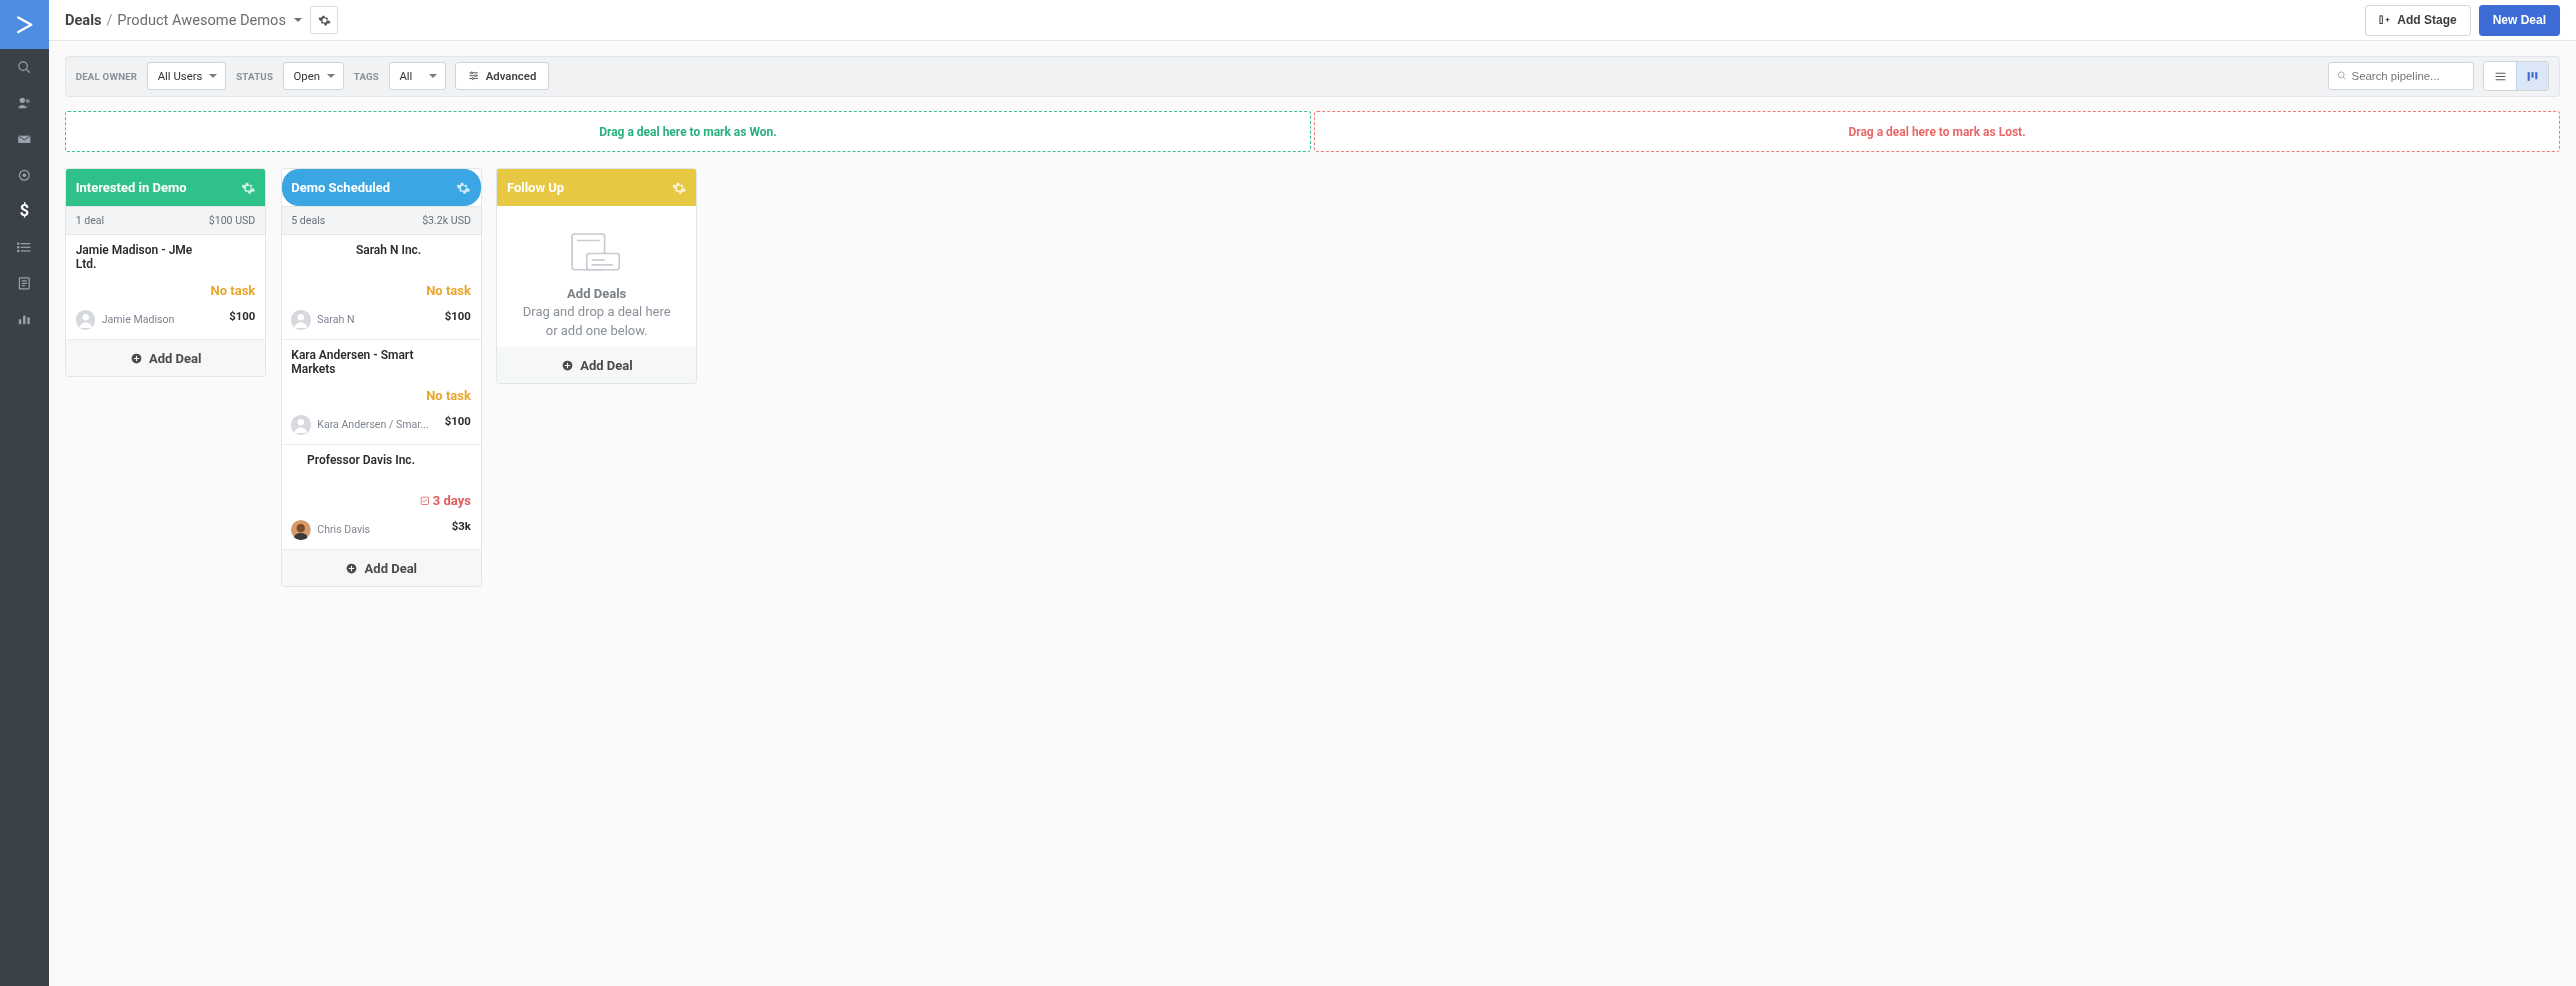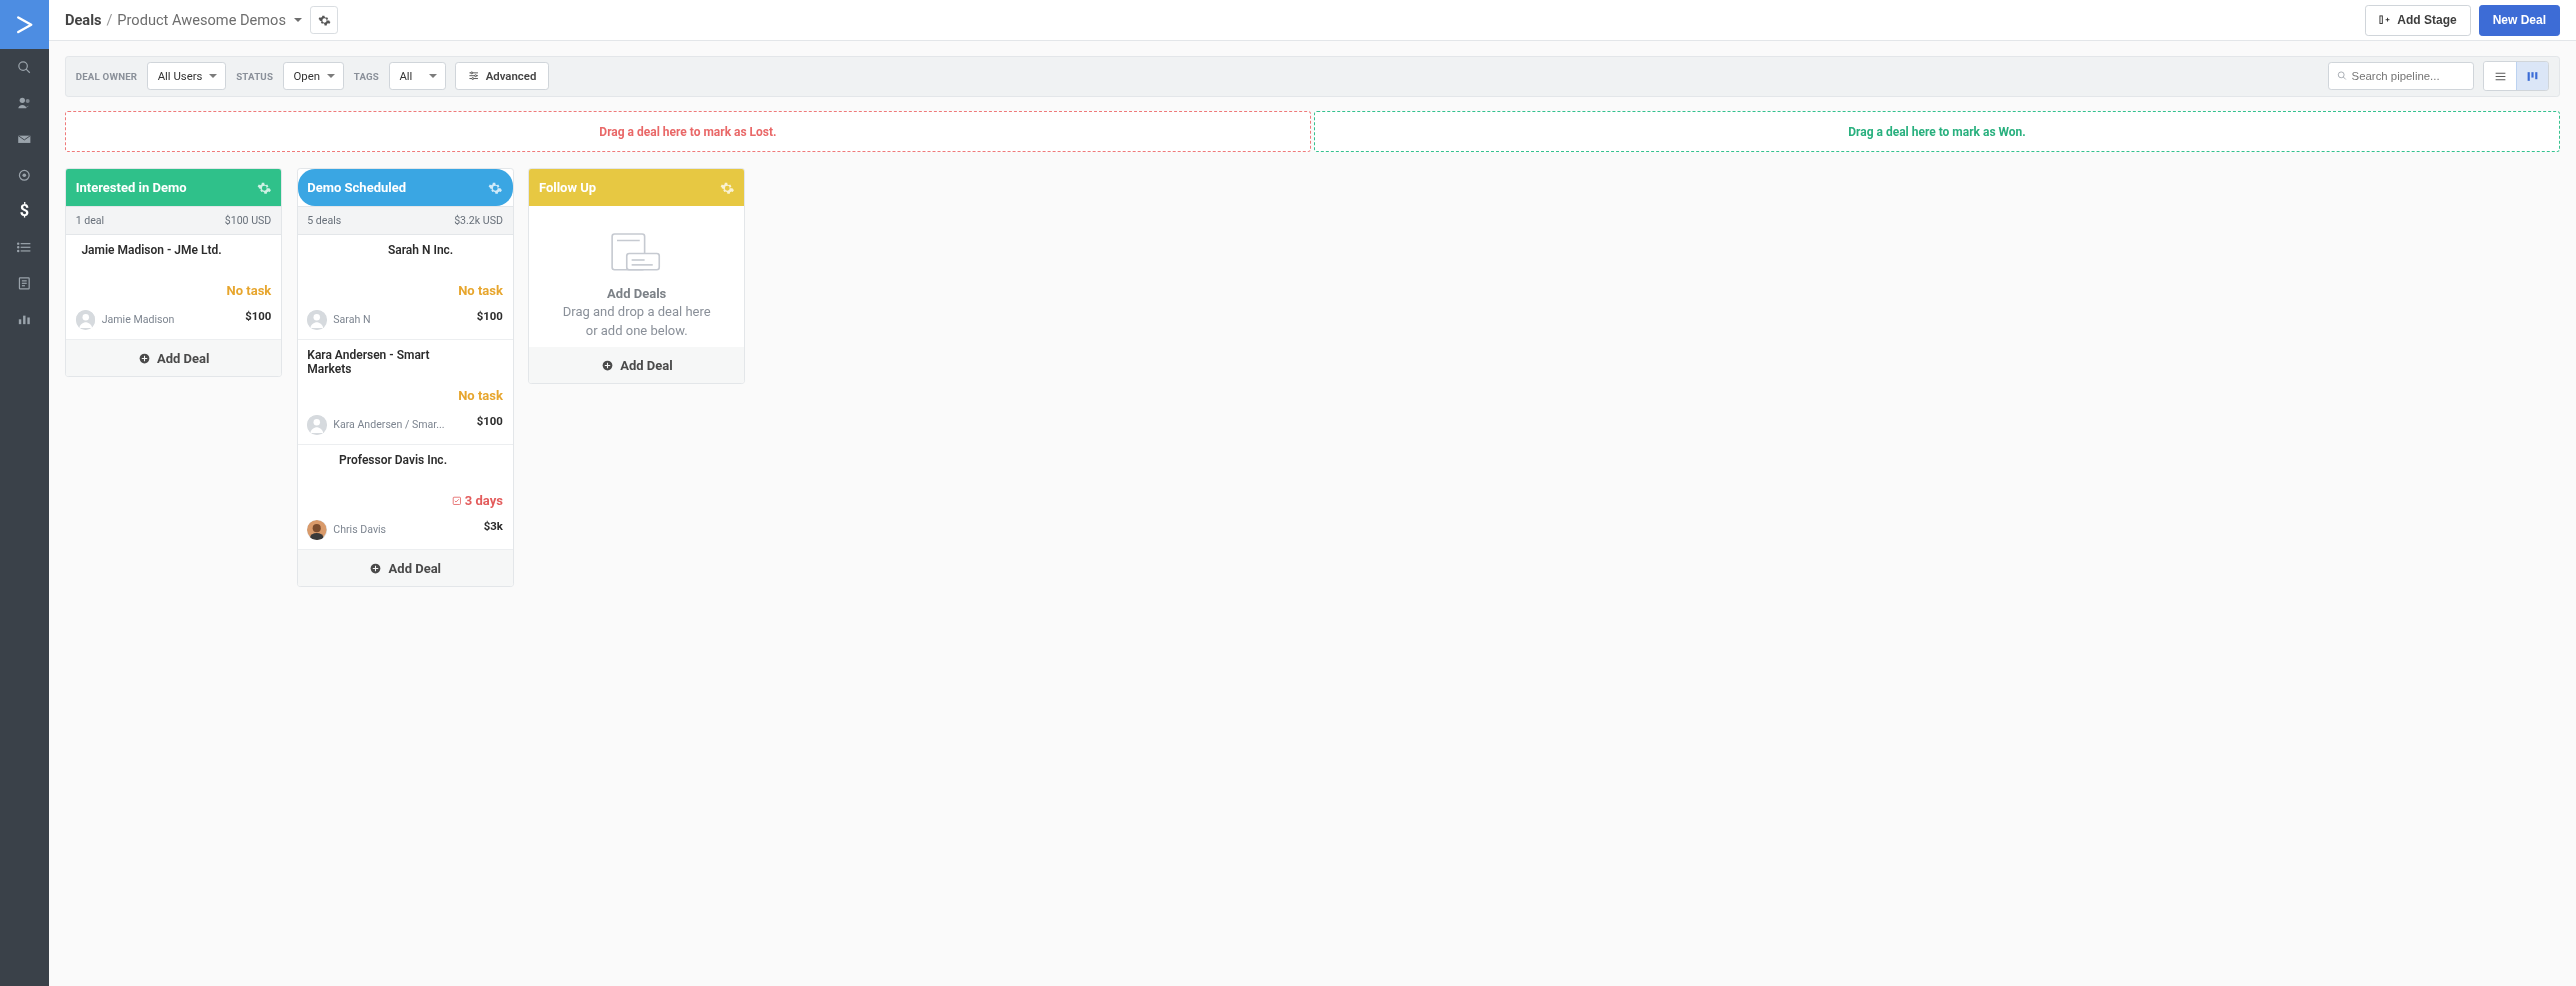--- a/index.html
+++ b/index.html
@@ -29,21 +29,21 @@
   .search { height:28px; width:146px; background:#fff; border:0.8px solid #d0d5da; border-radius:3.2px; display:flex; align-items:center; padding:5px 8px; gap:4.9px; }
   .search input { border:none; outline:none; font-size:11.4px; width:100%; color:#333; background:transparent;}
   .viewtoggle { display:flex; border:0.8px solid #d0d5da; border-radius:3.2px; overflow:hidden; }
   .viewtoggle .vt { width:32px; height:28px; display:flex; align-items:center; justify-content:center; background:#fff; cursor:pointer; color:#5a5a5a;}
   .viewtoggle .vt.active { background:#dbe6f7; color:#3b6cd6; border-left:0.8px solid #bcd2f0;}
   .dropzones { display:flex; gap:3.2px; margin:14.6px 16px 0 16px; }
   .dz { flex:1; height:41px; border-radius:3.2px; display:flex; align-items:center; justify-content:center; font-weight:700; font-size:12px; }
   .dz-won { border:1.6px dashed #35c28f; color:#28b07e; background:#fff;}
   .dz-lost { border:1.6px dashed #ef7a7a; color:#e96868; background:#fff;}
   .board { display:flex; gap:14.6px; padding:16px; align-items:flex-start;}
-  .col { width:217px; border:0.8px solid #e3e6e9; border-radius:3.2px; background:#fff; overflow:hidden; display:flex; flex-direction:column;}
+  .col { width:201px; border:0.8px solid #e3e6e9; border-radius:3.2px; background:#fff; overflow:hidden; display:flex; flex-direction:column;}
   .col-head { height:37px; color:#fff; font-weight:700; display:flex; align-items:center; justify-content:space-between; padding:0 9.7px; }
   .col-head .gear { opacity:.85; cursor:pointer; }
   .col-sub { height:29px; background:#f3f4f5; border-bottom:0.8px solid #e3e6e9; border-top:0.8px solid #e3e6e9; display:flex; align-items:center; justify-content:space-between; padding:0 9.7px; font-size:10.6px; color:#68707a;}
   .deal { padding:8px 9.7px 9.7px 9.7px; border-bottom:0.8px solid #eceef0; cursor:pointer;}
   .deal .row1 { display:flex; justify-content:flex-end; align-items:flex-start; gap:4.9px;}
   .deal .title { font-weight:600; font-size:12px; color:#2c2c2c; }
   .deal .badge { font-size:13px; font-weight:700; white-space:nowrap; display:inline-flex; align-items:center; gap:3.2px;margin-top:40px;}
   .badge.yellow { color:#e7a62e; }
   .badge.red { color:#e35c5c; }
   .deal .row2 { display:flex; justify-content:space-between; align-items:center; margin-top:4.9px;}
@@ -198,25 +198,25 @@
           <svg width="13" height="13" viewBox="0 0 24 24" fill="currentColor">
               <rect x="3" y="4" width="4" height="16"></rect>
               <rect x="10" y="4" width="4" height="10"></rect>
               <rect x="17" y="4" width="4" height="13"></rect>
             </svg>
         </div>
       </div>
     </div>
 
     <div class="dropzones">
+      <div class="dz dz-won">
+          <span>Drag a deal here to mark as Won.</span>
+        </div>
       <div class="dz dz-lost">
           <span>Drag a deal here to mark as Lost.</span>
-        </div>
-      <div class="dz dz-won">
-          <span>Drag a deal here to mark as Won.</span>
         </div>
     </div>
 
     <div class="board" id="board">
         <div class="col">
           <div class="col-head head-green">
             <span>Interested in Demo</span>
             <span class="gear"><svg width="14.6" height="14.6" viewBox="0 0 24 24" fill="rgba(255,255,255,.9)">
                 <path d="M12 8a4 4 0 100 8 4 4 0 000-8zm9 4a7 7 0 01-.1 1.2l2.1 1.6-2 3.4-2.5-1a7 7 0 01-2 1.2l-.4 2.6h-4l-.4-2.6a7 7 0 01-2-1.2l-2.5 1-2-3.4 2.1-1.6A7 7 0 013 12a7 7 0 01.1-1.2L1 9.2l2-3.4 2.5 1a7 7 0 012-1.2L7.9 3h4l.4 2.6a7 7 0 012 1.2l2.5-1 2 3.4-2.1 1.6c.1.4.1.8.1 1.2z"></path>
               </svg></span>

